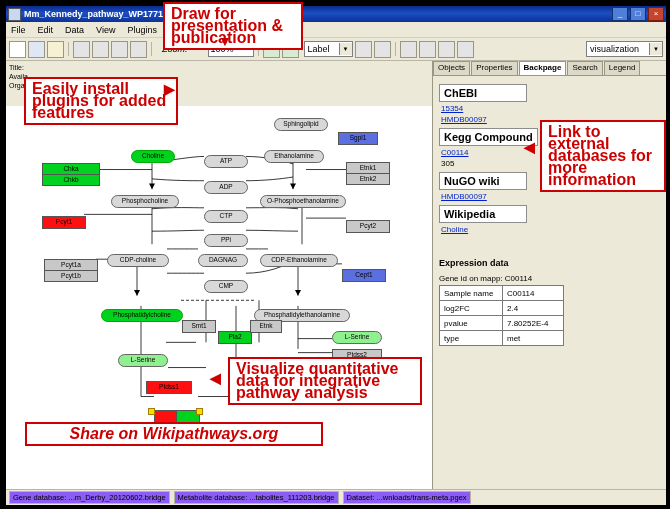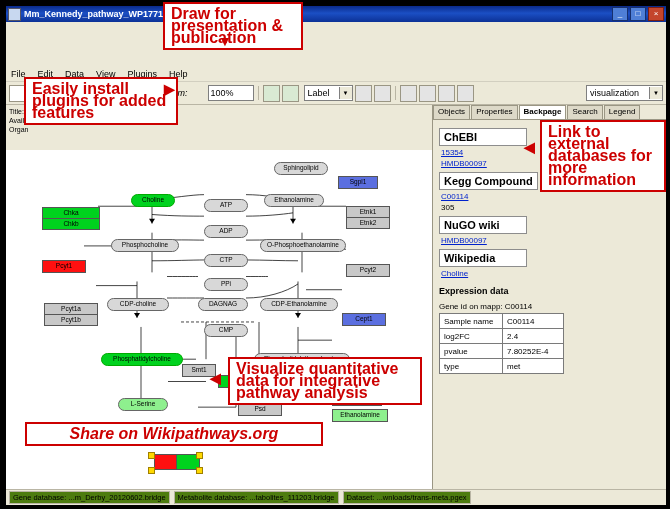--- a/index.html
+++ b/index.html
@@ -21,21 +21,21 @@
     height:16px;background:linear-gradient(180deg,#0a2a8a 0%,#1b4fc4 45%,#0c3196 100%);
     color:#fff;display:flex;align-items:center;padding:0 2px;font-size:9px;
   }
   .titlebar .tb-icon{width:11px;height:11px;background:#c8d8f0;border:1px solid #556;margin-right:3px;}
   .titlebar .tb-title{flex:1;overflow:hidden;white-space:nowrap;text-overflow:ellipsis;font-weight:bold;}
   .tb-btns{display:flex;gap:2px;}
   .tb-btn{width:14px;height:12px;background:#4f7fd6;border:1px solid #17306e;color:#fff;
           font-size:8px;line-height:11px;text-align:center;}
   .tb-btn.close{background:#c4452c;border-color:#7b1d10;}
   
-  .menubar{height:15px;background:#ece9d8;border-bottom:1px solid #d2cfc0;display:flex;align-items:center;padding-left:3px;gap:8px;font-size:9px;color:#000;margin-top:44px;}
+  .menubar{height:15px;background:#ece9d8;border-bottom:1px solid #d2cfc0;display:flex;align-items:center;padding-left:3px;gap:8px;font-size:9px;color:#000;}
   .menubar span{padding:1px 2px;}
   
   .toolbar{height:22px;background:#ece9d8;border-bottom:1px solid #b9b5a4;display:flex;align-items:center;padding:0 3px;gap:2px;}
   .tbtn{width:15px;height:15px;border:1px solid #9a9684;background:#f4f2e8;display:inline-block;position:relative;}
   .tbtn.c1{background:#ffffff;}
   .tbtn.c2{background:#dfe7f5;}
   .tbtn.c3{background:#f6f1d2;}
   .tbtn.c4{background:#e4e4e4;}
   .tbtn.c5{background:#d9ead3;}
   .sep{width:1px;height:14px;background:#b9b5a4;margin:0 2px;}
@@ -55,30 +55,30 @@
   .right{flex:1;display:flex;flex-direction:column;background:#ece9d8;}
   
   .tabs{display:flex;height:14px;font-size:8px;border-bottom:1px solid #9a9684;background:#ece9d8;}
   .tab{padding:1px 4px;border:1px solid #9a9684;border-bottom:none;background:#ddd9c8;margin-right:1px;}
   .tab.active{background:#ffffff;font-weight:bold;}
   .panel{flex:1;background:#ece9d8;padding:4px 6px;overflow:hidden;}
   .sect-title{background:#ffffff;border:1px solid #8d8d8d;font-weight:bold;font-size:11px;
               padding:2px 4px;display:inline-block;min-width:78px;margin-top:4px;}
   .sect-val{font-size:8px;margin:2px 0 0 2px;}
   .link{color:#0022cc;text-decoration:underline;font-size:8px;}
-  .exp-title{font-weight:bold;font-size:9px;margin-top:8px;}
+  .exp-title{font-weight:bold;font-size:9px;margin-top:24px;}
   .geneid{font-size:8px;margin-top:6px;margin-bottom:2px;}
   table.exp{border-collapse:collapse;font-size:8px;}
   table.exp td{border:1px solid #7a7a7a;padding:1px 4px;background:#fff;height:12px;}
   table.exp td.k{width:54px;}
   table.exp td.v{width:52px;}
   
   .statusbar{height:15px;background:#ece9d8;border-top:1px solid #b9b5a4;display:flex;align-items:center;
              font-size:7.5px;padding:0 3px;gap:4px;}
-  .statusbar .cell{border:1px solid #b9b5a4;background:#4d7c0f;padding:1px 3px;}
+  .statusbar .cell{border:1px solid #b9b5a4;background:#8b5cf6;padding:1px 3px;}
   
   .node{position:absolute;font-size:6.5px;text-align:center;line-height:1;display:flex;
         align-items:center;justify-content:center;color:#000;}
   .metab{border:1px solid #666;background:#d8d8d8;border-radius:9px;height:11px;}
   .metab.green{background:#00d21e;border-color:#0a0;}
   .gene{border:1px solid #555;background:#c8c8c8;height:11px;}
   .gene.green{background:#00d21e;}
   .gene.red{background:#ff1010;}
   .gene.blue{background:#5b6fe0;}
   .gene.lgreen{background:#8ef08e;}

